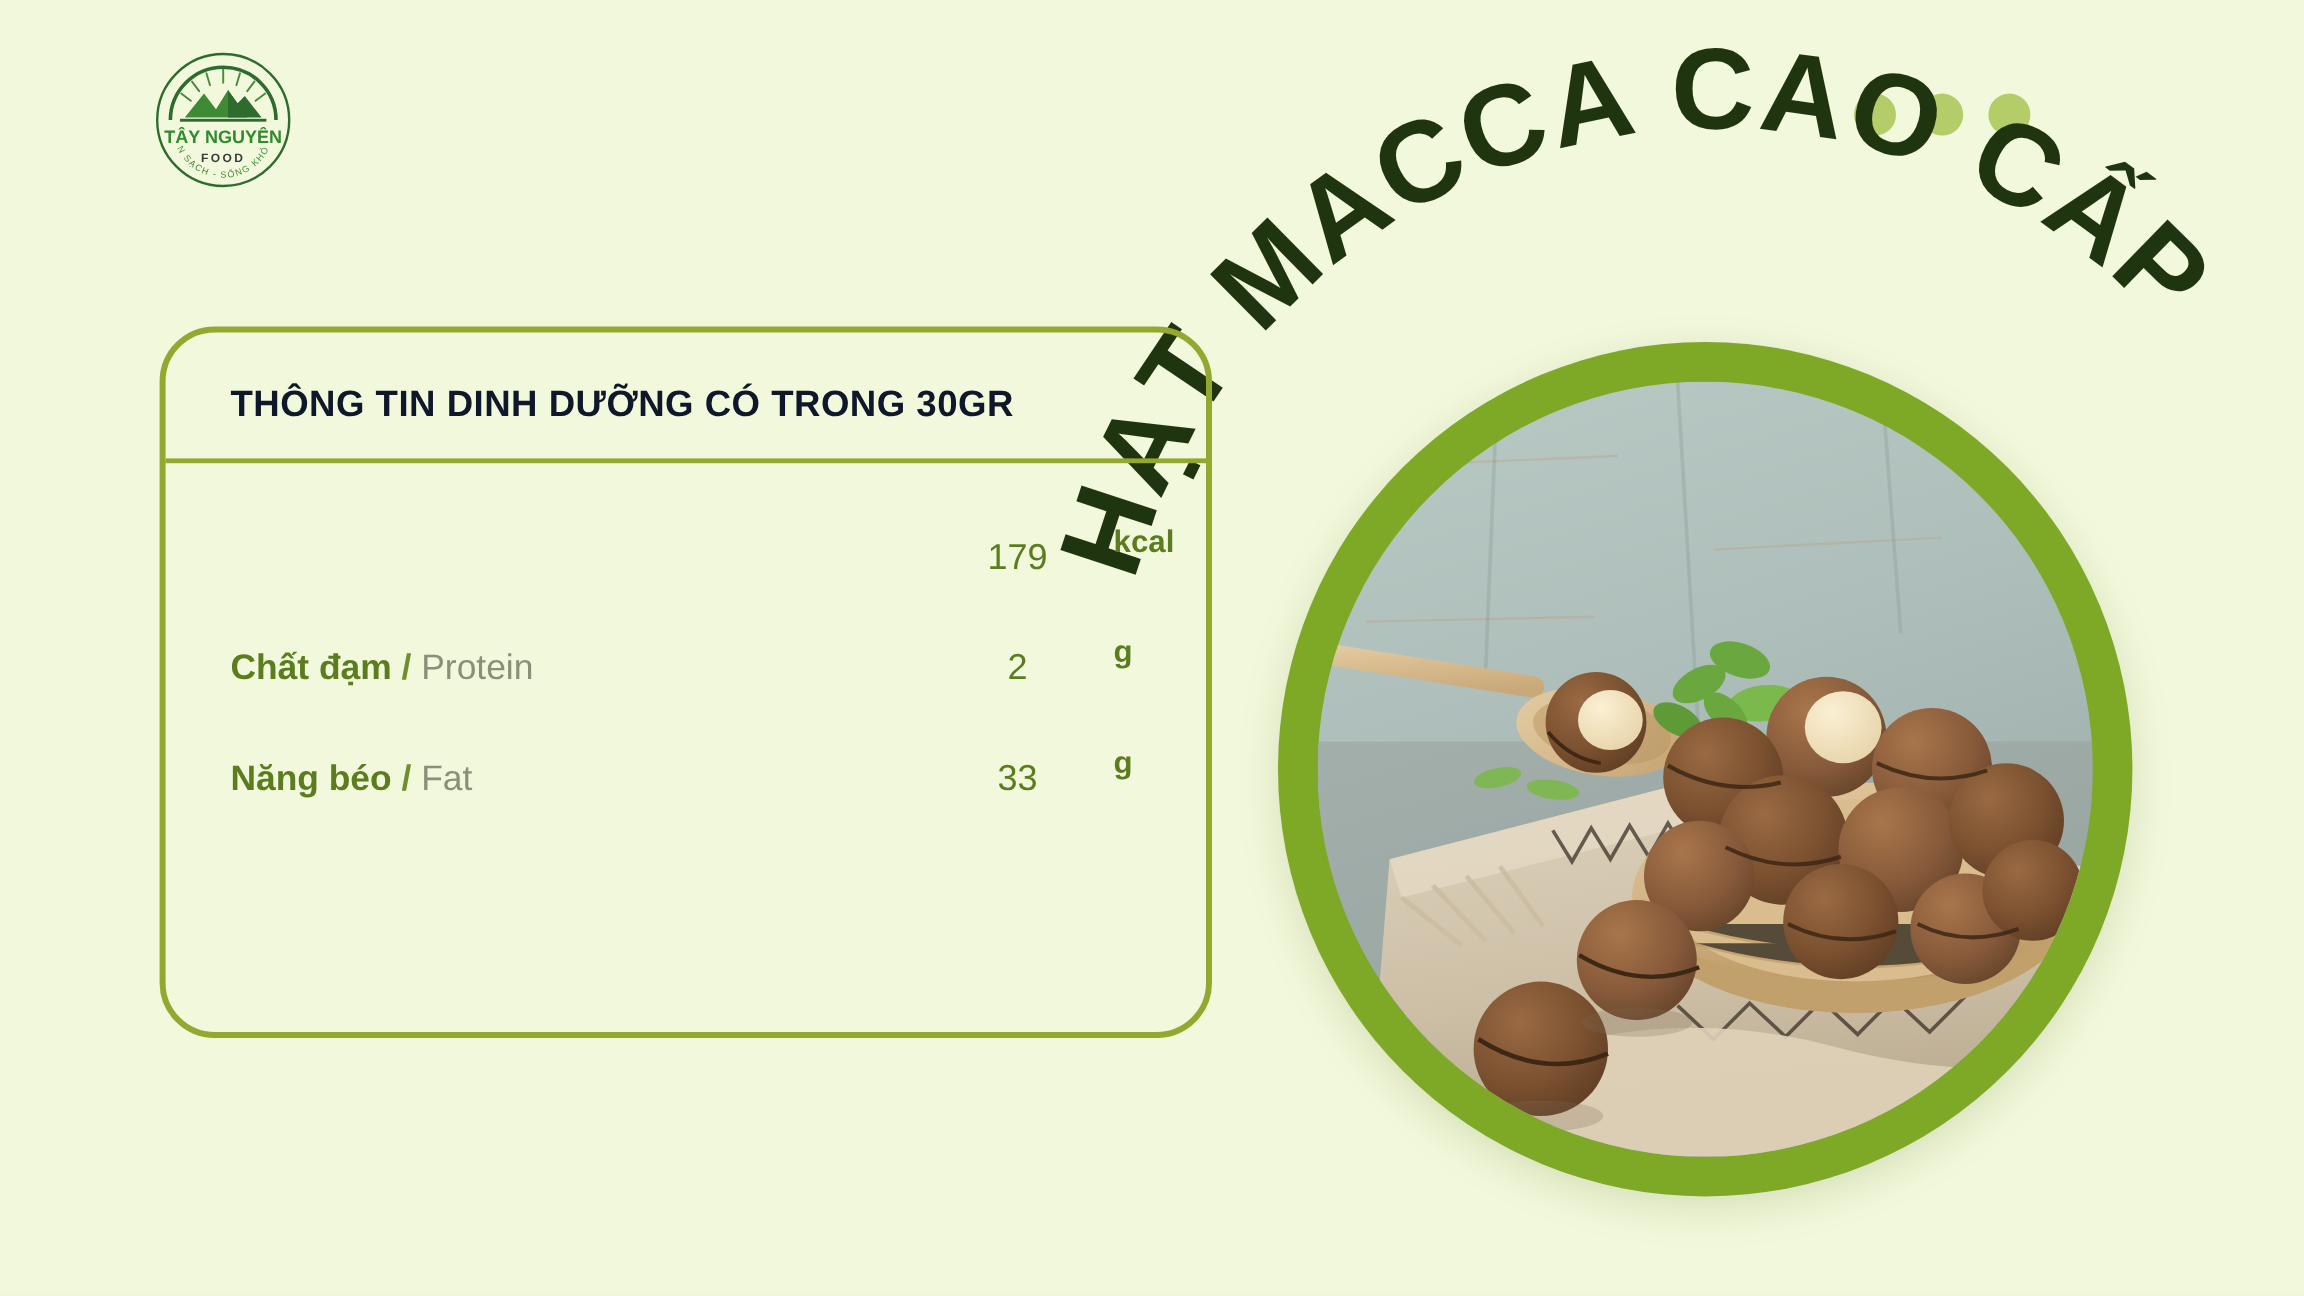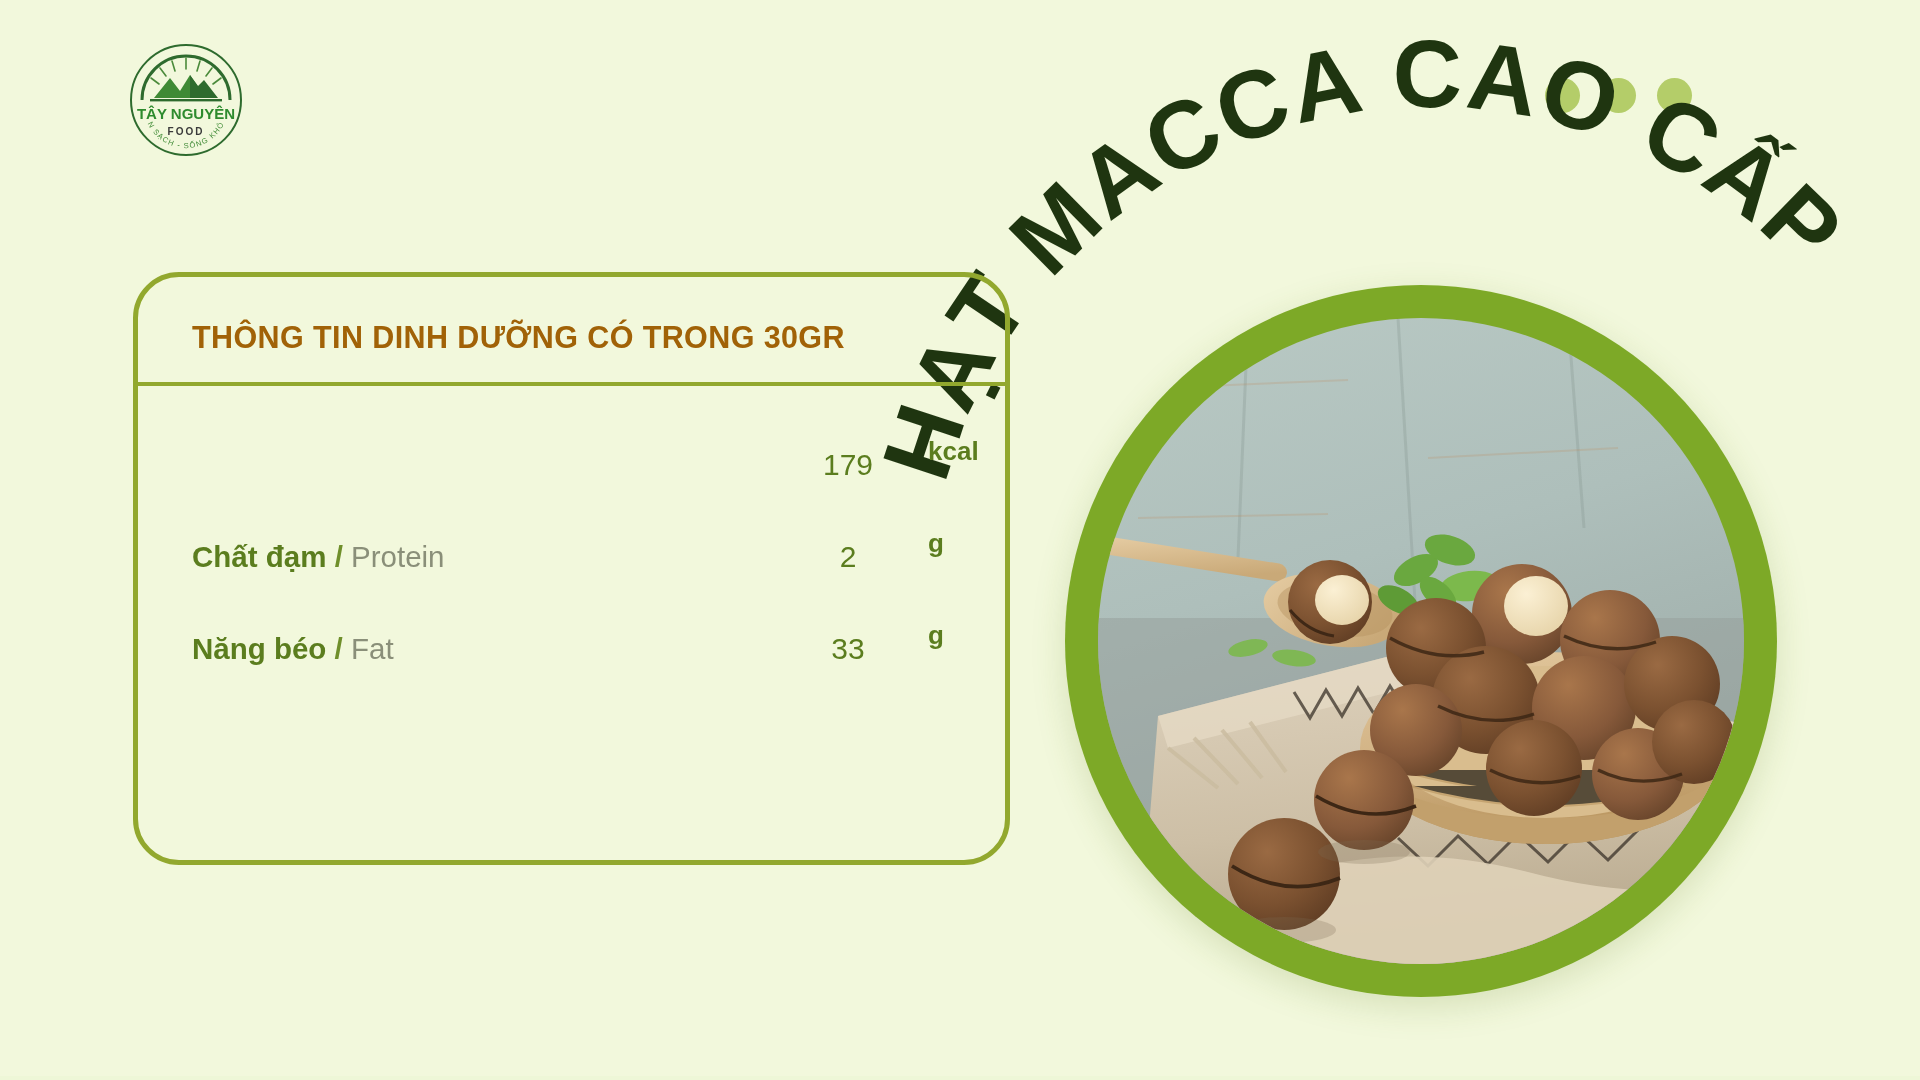--- a/index.html
+++ b/index.html
@@ -57,21 +57,21 @@
     border-radius: 46px;
   }
 
   #card-head {
     padding: 43px 0 0 54px;
   }
   #card-title {
     font-size: 30.5px;
     font-weight: bold;
     letter-spacing: 0.4px;
-    color: #a16207;
+    color: #0f172a;
     white-space: nowrap;
   }
   #card-subtitle {
     margin-top: 11px;
     font-size: 28px;
     font-weight: 300;
     letter-spacing: 0.9px;
     color: #7f9a4e;
     white-space: nowrap;
   }

